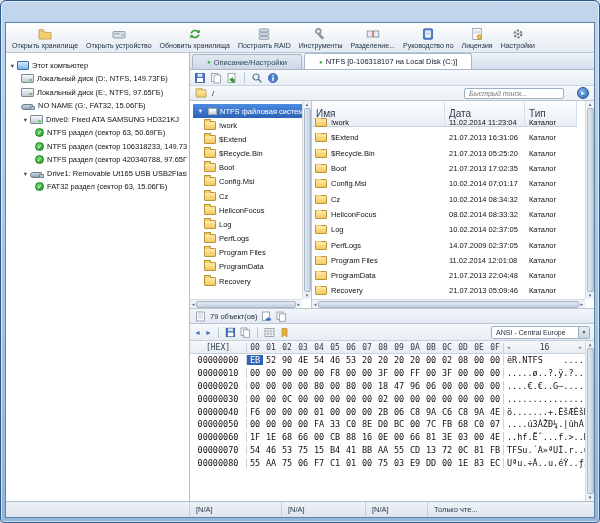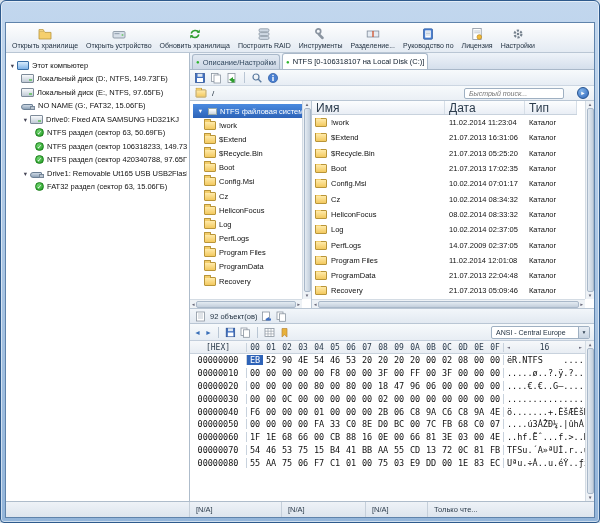--- a/index.html
+++ b/index.html
@@ -27,21 +27,21 @@
 .comp::after{content:"";position:absolute;left:3px;bottom:-3px;width:4px;height:2px;background:#9ab4cf}
 .disk{width:13px;height:9px;background:linear-gradient(#f8fafc,#c0cad5);border:1px solid #7e8b99;border-radius:1px;position:relative;display:inline-block}
 .disk::after{content:"";position:absolute;right:1px;bottom:1px;width:3px;height:2px;background:#79c879}
 .disk.green{background:linear-gradient(#e2f5e2,#9fcf9f);border-color:#5d8f5d}
 .usb{width:12px;height:6px;background:linear-gradient(#cdd8e4,#8fa3b8);border:1px solid #6b7f94;border-radius:3px 1px 1px 3px;position:relative;margin-right:5px}
 .usb::after{content:"";position:absolute;right:-3px;top:1px;width:3px;height:2px;background:#b9c4cf;border:1px solid #778799}
 .chk{width:9px;height:9px;border-radius:50%;background:radial-gradient(circle at 35% 30%,#6fd36f,#1f9a1f);border:1px solid #187f18;color:#fff;font-size:6.5px;line-height:8px;text-align:center;flex:none;margin-right:3px}
 
 .right{flex:1;display:flex;flex-direction:column;min-width:0}
 .tabbar{height:17px;background:linear-gradient(#eef3f9,#d5dfec);border-bottom:1px solid #a9b8c9;display:flex;align-items:flex-end;padding:1px 2px 0;flex:none}
-.tab{display:flex;align-items:center;gap:3px;font-size:7.5px;color:#334a60;padding:0 3px;border:1px solid #a9b8c9;border-bottom:none;border-radius:3px 3px 0 0;background:linear-gradient(#e2e9f2,#ccd7e5);margin-right:2px;height:15px;white-space:nowrap}
+.tab{display:flex;align-items:center;gap:3px;font-size:7.5px;color:#334a60;padding:0 14px;border:1px solid #a9b8c9;border-bottom:none;border-radius:3px 3px 0 0;background:linear-gradient(#e2e9f2,#ccd7e5);margin-right:2px;height:15px;white-space:nowrap}
 .tab.active{background:#fff;color:#0d1c2b;height:16px}
 .gdot{color:#2db52d;font-size:6px}
 .navrow1{height:16px;background:linear-gradient(#f7fafc,#e7edf4);border-bottom:1px solid #ccd6e2;display:flex;align-items:center;padding:0 4px;gap:4px;flex:none}
 .sep{width:1px;height:11px;background:#b9c6d4;margin:0 2px}
 .navrow2{height:15px;background:linear-gradient(#f7fafc,#eaeff5);border-bottom:1px solid #b9c6d4;display:flex;align-items:center;padding:0 5px;gap:5px;flex:none}
 .path{font-size:8px;color:#102030}
 .search{margin-left:auto;display:flex;align-items:center;gap:13px}
 .search input{width:100px;height:11px;border:1px solid #9fb0c2;border-radius:2px;font-size:7px;font-style:italic;color:#8a94a0;padding:0 4px;font-family:"Liberation Sans",sans-serif;outline:none}
 .searchbtn{width:12px;height:12px;border-radius:50%;background:radial-gradient(circle at 35% 30%,#7fb2e8,#2f66bb);border:1px solid #24528f;color:#fff;font-size:5.5px;line-height:10px;text-align:center}
 
@@ -51,21 +51,21 @@
 .fsroot{display:flex;align-items:center;gap:3px;height:14px;background:linear-gradient(#4b8be0,#2d63b8);color:#fff;font-size:7.5px;padding:0 3px;white-space:nowrap;overflow:hidden}
 .fsroot .mini{width:9px;height:7px;background:linear-gradient(#fff,#cdd6e0);border:1px solid #9aa;flex:none}
 .ftrow{display:flex;align-items:center;height:14.2px;font-size:7.5px;color:#101010;padding-left:11px;white-space:nowrap;overflow:hidden}
 .fold{position:relative;width:12px;height:9px;background:linear-gradient(#ffeaa9,#f3c95f);border:1px solid #b99539;border-radius:1px;display:inline-block;flex:none}
 .fold::before{content:"";position:absolute;top:-3px;left:-1px;width:5px;height:2px;background:#f3cd6a;border:1px solid #b99539;border-bottom:0;border-radius:1px 1px 0 0}
 .vscroll{position:absolute;top:0;right:0;bottom:9px;width:9px;background:#eef2f6;border-left:1px solid #d4dce4;display:flex;flex-direction:column;align-items:center;justify-content:space-between;font-size:4.5px;color:#667;padding:1px 0}
 .vthumb{flex:1;width:7px;background:linear-gradient(90deg,#e4ebf2,#c3cfdc);border:1px solid #a9b8c9;border-radius:2px;margin:1px 0}
 .hscroll{position:absolute;left:0;right:9px;bottom:0;height:9px;background:#eef2f6;border-top:1px solid #d4dce4;display:flex;align-items:center;justify-content:space-between;font-size:4.5px;color:#667;padding:0 1px}
 .hthumb{flex:1;height:7px;background:linear-gradient(#e4ebf2,#c3cfdc);border:1px solid #a9b8c9;border-radius:2px;margin:0 1px}
 .filelist{flex:1;position:relative;background:#fff;min-width:0;overflow:hidden}
-.flhead{display:flex;height:14px;background:linear-gradient(#fcfdfe,#e9eef5);border-bottom:1px solid #c8d2dd;font-size:12px;color:#2c3c4c;margin-right:17px}
+.flhead{display:flex;height:26px;background:linear-gradient(#fcfdfe,#e9eef5);border-bottom:1px solid #c8d2dd;font-size:10px;color:#2c3c4c;margin-right:17px}
 .flhead span{padding:1px 4px;border-right:1px solid #d6dee7;display:flex;align-items:center}
 .hcol-name{width:133px;flex:none}.hcol-date{width:80px;flex:none}.hcol-type{flex:1}
 .flbody{position:absolute;top:14px;left:0;right:9px;bottom:9px;overflow:hidden}
 .flrow{display:flex;height:15.3px;align-items:center;font-size:7.5px;color:#101010}
 .flrow .c-name{width:133px;flex:none;display:flex;align-items:center;padding-left:3px;gap:4px;overflow:hidden;white-space:nowrap}
 .flrow .c-date{width:80px;flex:none;padding-left:4px;white-space:nowrap}
 .flrow .c-type{flex:1;padding-left:4px;white-space:nowrap}
 
 .statusrow{height:15px;background:linear-gradient(#f2f6fa,#e2e9f1);border-bottom:1px solid #b9c6d4;display:flex;align-items:center;padding:0 5px;gap:4px;font-size:7.5px;color:#1c2c3c;flex:none}
 
@@ -463,21 +463,21 @@
           </div>
         </div>
 
         <div class="statusrow">
           <svg class="i10" viewBox="0 0 11 11">
               <rect x="1.5" y="1" width="8" height="9" fill="#fff" stroke="#8a94a0" stroke-width="0.8"></rect>
               <line x1="3" y1="3" x2="8" y2="3" stroke="#a6b2bf" stroke-width="0.7"></line>
               <line x1="3" y1="5" x2="8" y2="5" stroke="#a6b2bf" stroke-width="0.7"></line>
               <line x1="3" y1="7" x2="8" y2="7" stroke="#a6b2bf" stroke-width="0.7"></line>
             </svg>
-          <span>92 объект(ов)</span>
+          <span>79 объект(ов)</span>
           <svg class="i10" viewBox="0 0 11 11">
               <rect x="1.5" y="1" width="7" height="8.5" fill="#fff" stroke="#8a94a0" stroke-width="0.8"></rect>
               <path d="M5 9.5h5v-2H8v-1.6L4.5 8z" fill="#3f6fc0"></path>
             </svg>
           <svg class="i10" viewBox="0 0 11 11">
               <rect x="1" y="1" width="6" height="7.5" fill="#fff" stroke="#8a94a0" stroke-width="0.8"></rect>
               <rect x="3.5" y="2.8" width="6" height="7.5" fill="#fff" stroke="#8a94a0" stroke-width="0.8"></rect>
             </svg>
         </div>
 

